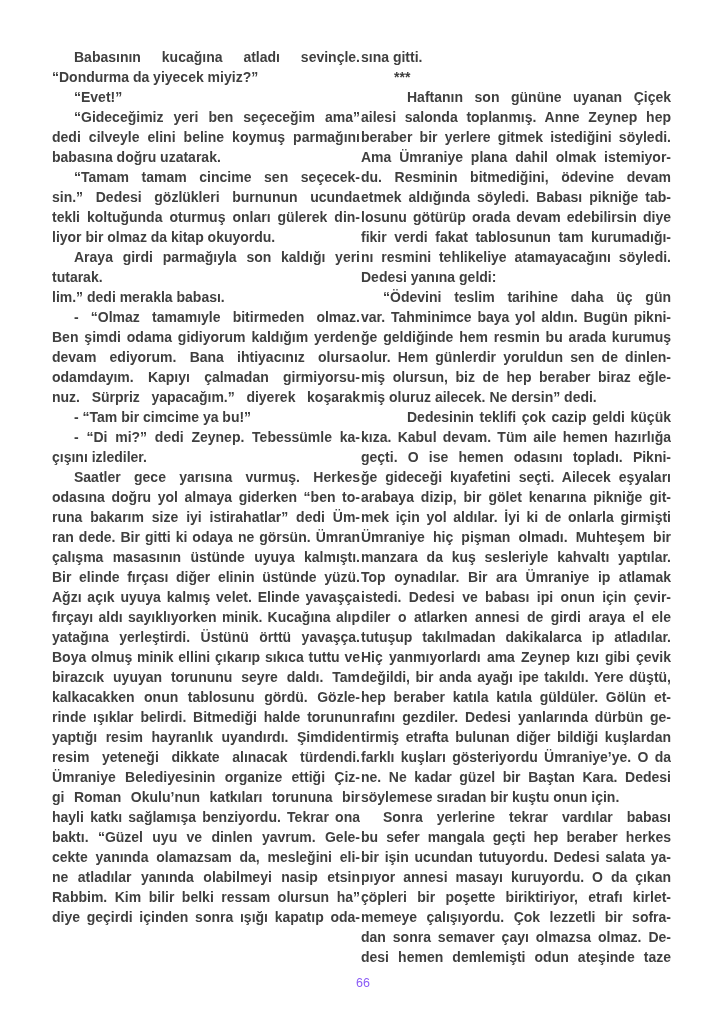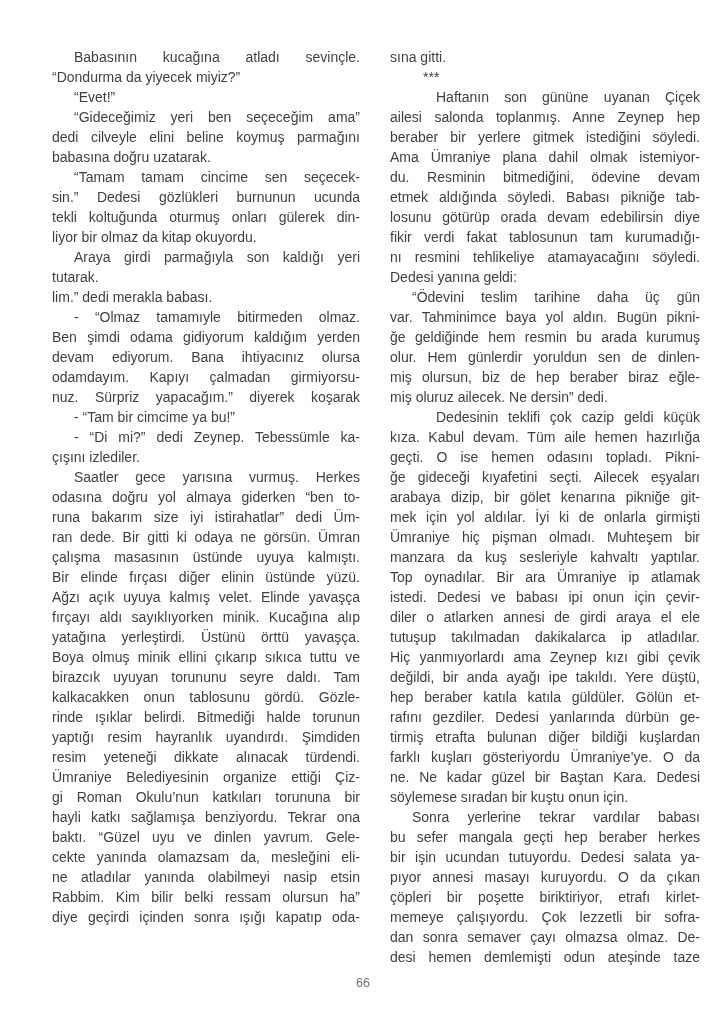--- a/index.html
+++ b/index.html
@@ -10,21 +10,22 @@
     background: #ffffff;
     font-family: "Liberation Sans", sans-serif;
     color: #3f3f3f;
     overflow: hidden;
   }
   .columns {
     position: absolute;
     left: 52px;
     top: 47px;
     display: flex;
-    gap: 30px;
+    gap: 1px;
+    font-weight: bold;
   }
   .col { width: 308px; }
   .col.right { width: 310px; }
   .line {
     font-size: 14px;
     line-height: 20px;
     height: 20px;
     white-space: normal;
     overflow: hidden;
     text-align: left;
@@ -37,21 +38,21 @@
   .i2 { padding-left: 33px; }
   .i3 { padding-left: 46px; }
   .i1.j, .i2.j, .i3.j { box-sizing: border-box; }
   .pagenum {
     position: absolute;
     left: 0;
     right: 0;
     top: 976px;
     text-align: center;
     font-size: 12.5px;
-    color: #737373;
+    color: #8b5cf6;
   }
 </style>
 </head>
 <body>
 
 <div class="page">
   <div class="columns">
     <div class="col" id="col-left">
         <div class="line i1 j">Babasının kucağına atladı sevinçle.</div>
         <div class="line">“Dondurma da yiyecek miyiz?”</div>

